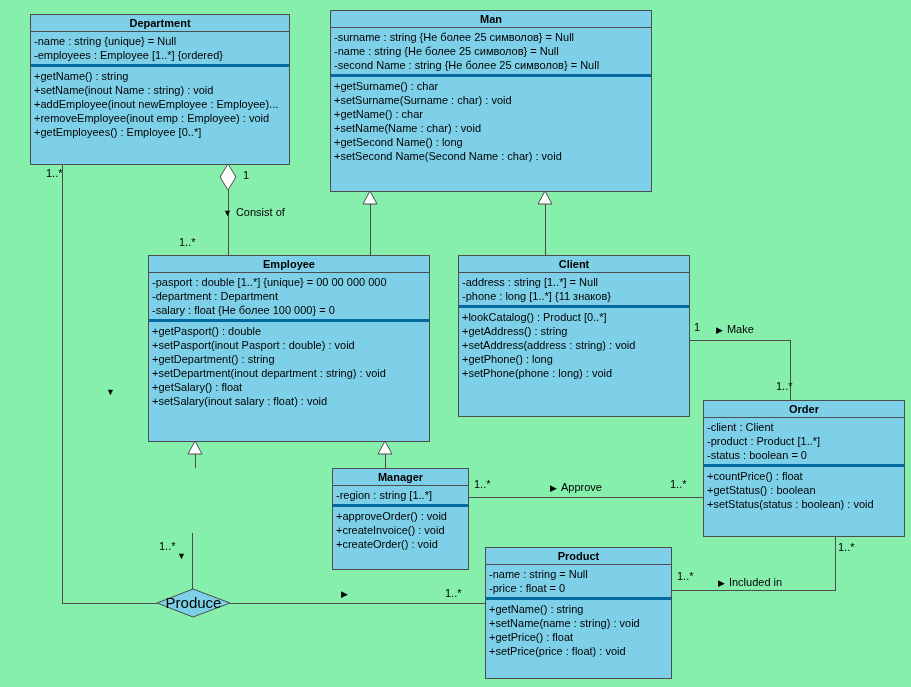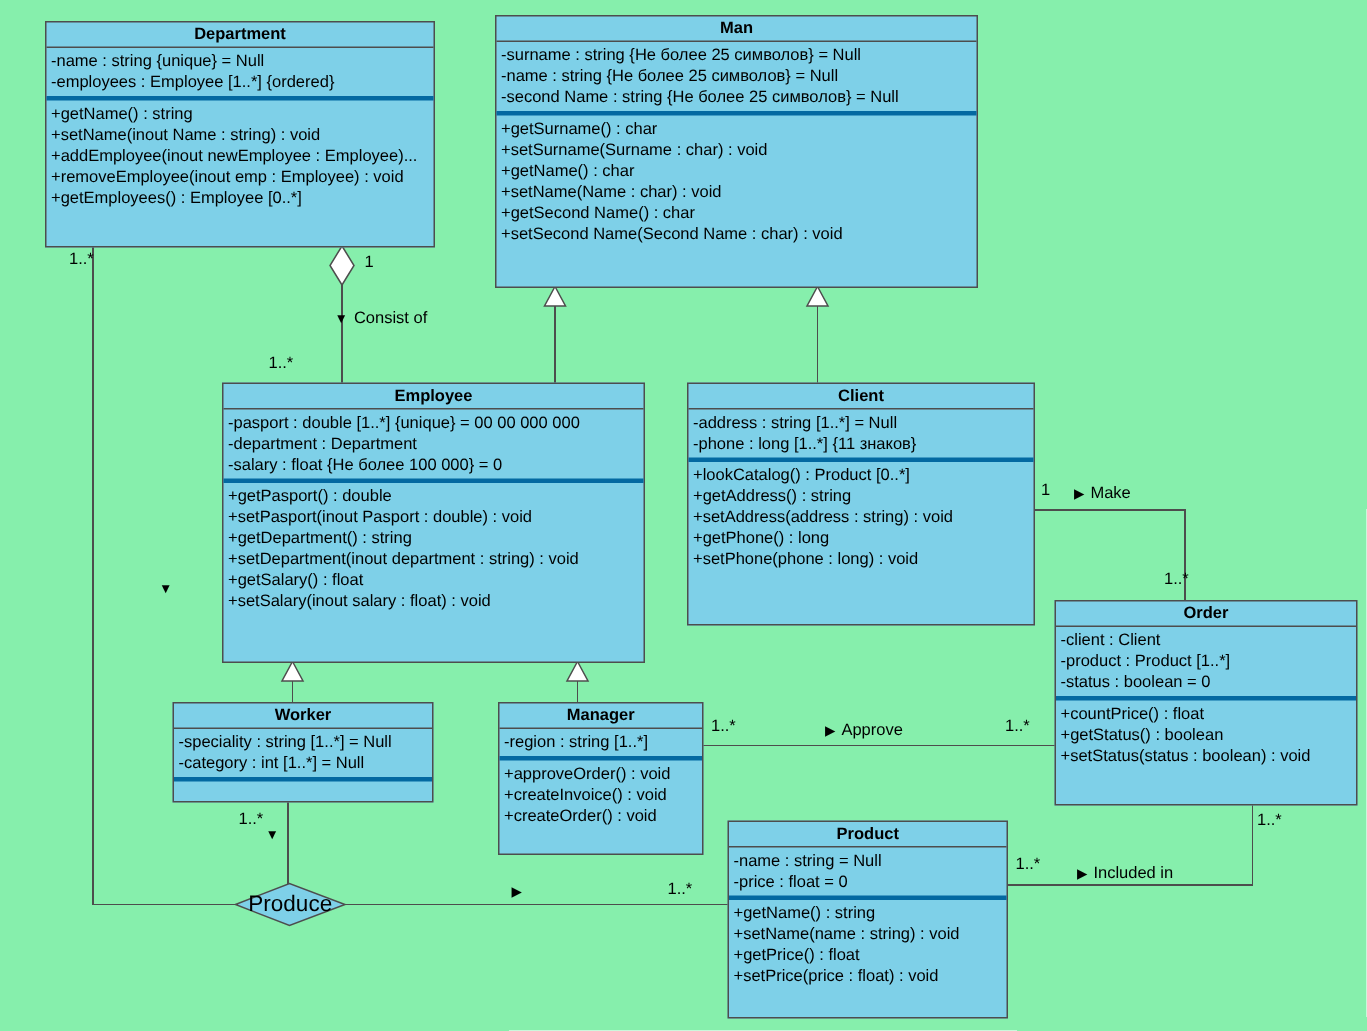--- a/index.html
+++ b/index.html
@@ -75,21 +75,21 @@
     <div class="attrs">
       <div class="member">-surname : string {Не более 25 символов} = Null</div>
       <div class="member">-name : string {Не более 25 символов} = Null</div>
       <div class="member">-second Name : string {Не более 25 символов} = Null</div>
     </div>
     <div class="methods">
       <div class="member">+getSurname() : char</div>
       <div class="member">+setSurname(Surname : char) : void</div>
       <div class="member">+getName() : char</div>
       <div class="member">+setName(Name : char) : void</div>
-      <div class="member">+getSecond Name() : char</div>
+      <div class="member">+getSecond Name() : long</div>
       <div class="member">+setSecond Name(Second Name : char) : void</div>
     </div>
   </div>
 
   <div class="uml-class" style="left:148px;top:255px;width:280px;height:185px">
     <div class="cname">Employee</div>
     <div class="attrs">
       <div class="member">-pasport : double [1..*] {unique} = 00 00 000 000</div>
       <div class="member">-department : Department</div>
       <div class="member">-salary : float {Не более 100 000} = 0</div>
@@ -126,28 +126,20 @@
       <div class="member">-product : Product [1..*]</div>
       <div class="member">-status : boolean = 0</div>
     </div>
     <div class="methods">
       <div class="member">+countPrice() : float</div>
       <div class="member">+getStatus() : boolean</div>
       <div class="member">+setStatus(status : boolean) : void</div>
     </div>
   </div>
 
-  <div class="uml-class" style="left:115px;top:468px;width:172px;height:65px">
-    <div class="cname">Worker</div>
-    <div class="attrs">
-      <div class="member">-speciality : string [1..*] = Null</div>
-      <div class="member">-category : int [1..*] = Null</div>
-    </div>
-    <div class="methods"></div>
-  </div>
 
   <div class="uml-class" style="left:332px;top:468px;width:135px;height:100px">
     <div class="cname">Manager</div>
     <div class="attrs">
       <div class="member">-region : string [1..*]</div>
     </div>
     <div class="methods">
       <div class="member">+approveOrder() : void</div>
       <div class="member">+createInvoice() : void</div>
       <div class="member">+createOrder() : void</div>

